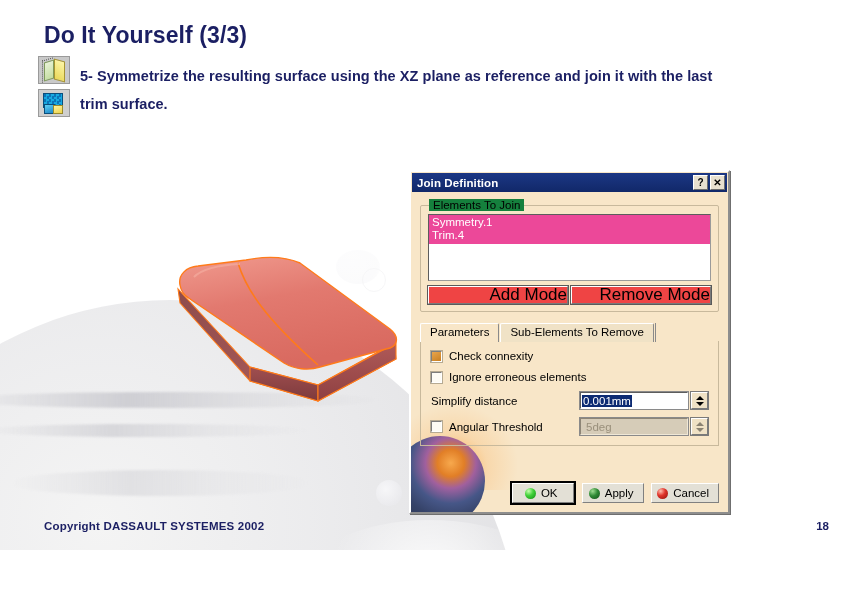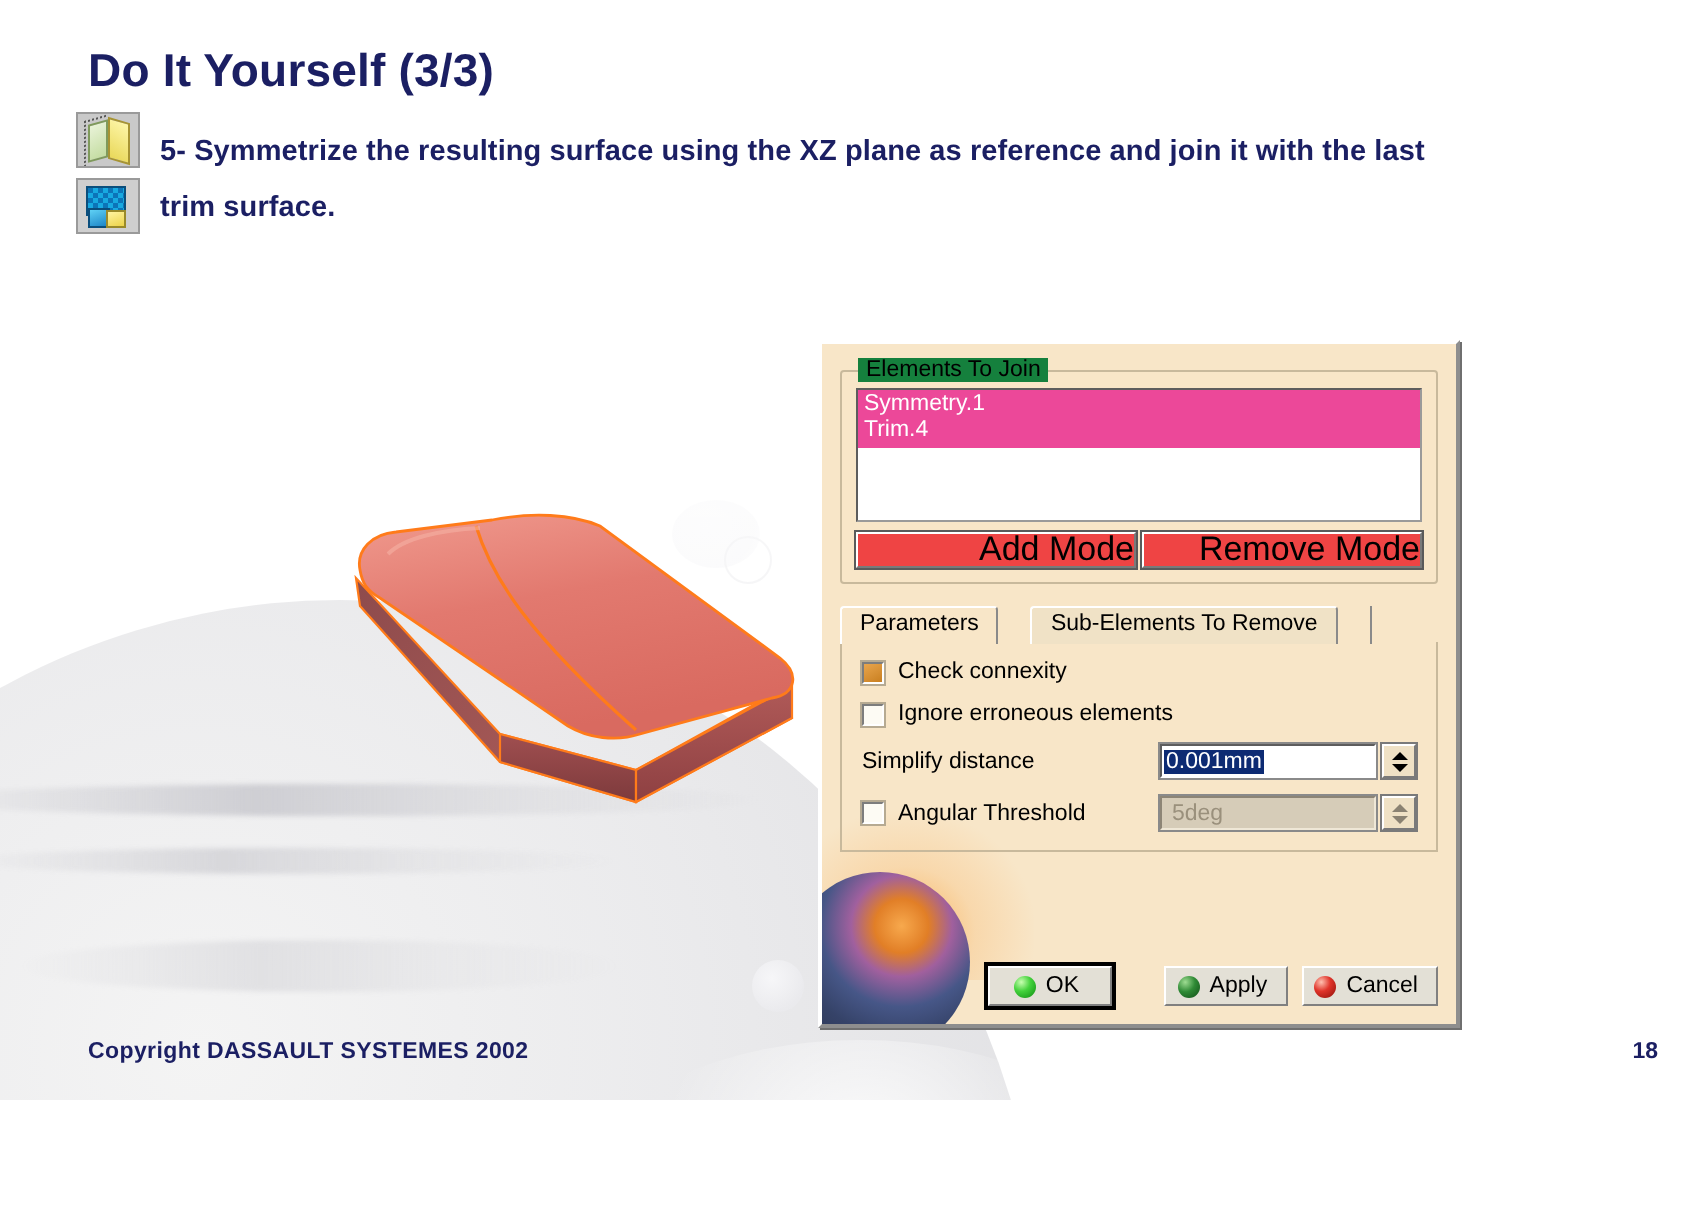--- a/index.html
+++ b/index.html
@@ -177,21 +177,21 @@
   }
   .modebar .btn + .btn { margin-left: 3px; }
 
   .tabs { display:flex; margin-top: 11px; position:relative; z-index:4; }
   .tab {
     height:19px; line-height:17px; padding: 0 9px;
     background:#f0e2c6; font-size:11.5px;
     border:1px solid #ffffff; border-bottom:none;
     border-right-color:#8a8a8a;
     border-radius: 2px 2px 0 0;
-    margin-right: 16px;
+    margin-right: 1px;
   }
   .tab.active { background:#f8e6c8; font-weight:normal; }
   .tab-spacer {
     width:6px; border-left:1px solid #8a8a8a; height:19px;
   }
   .tabpanel {
     border:1px solid #c8b99c; border-top:none;
     padding: 9px 10px 10px 10px; margin-top:-1px;
     position:relative; z-index:2;
   }
@@ -240,21 +240,21 @@
     position:absolute; right:9px; bottom:9px; z-index:5;
     display:flex; gap:7px;
   }
   .abtn {
     height:20px; min-width:62px; padding: 0 9px 0 5px;
     background:#e3e0d6;
     border:1px solid #ffffff; border-right-color:#808080; border-bottom-color:#808080;
     display:flex; align-items:center; justify-content:center; gap:5px;
     font-size:11.5px; cursor:default;
   }
-  .abtn.default { outline:2px solid #000; margin: 0 19px; }
+  .abtn.default { outline:2px solid #000; margin: 0 1px; }
   .led { width:11px; height:11px; border-radius:50%; flex:0 0 auto; }
   .led.green-bright { background: radial-gradient(circle at 33% 28%, #c8ffb0 0%, #44d23c 42%, #0d8a10 100%); }
   .led.green-dark   { background: radial-gradient(circle at 33% 28%, #9edc92 0%, #2f8a35 45%, #114c17 100%); }
   .led.red          { background: radial-gradient(circle at 33% 28%, #ffc0b0 0%, #e0342a 42%, #8c0f08 100%); }
 
   
   .footer {
     position:absolute; left:44px; bottom:18px;
     font-size:11.5px; font-weight:bold; color:#1b1f63; letter-spacing:.2px;
   }
@@ -336,20 +336,25 @@
       <path d="M70,8 C78,34 96,62 150,110" fill="none" stroke="#ff7b1a" stroke-width="1.6"></path>
 
       <path d="M26,22 C34,14 52,10 72,9" fill="none" stroke="#f5b0a4" stroke-width="2" opacity=".6"></path>
     </svg>
   </div>
 
   <div class="dialog">
     <div class="dlg-glow"></div>
     <div class="dlg-globe"></div>
 
+    <div class="titlebar">
+      <div class="t">Join Definition</div>
+      <div class="tb-btn">?</div>
+      <div class="tb-btn">✕</div>
+    </div>
 
     <div class="dlg-body">
 
       <div class="group">
         <div class="legend">Elements To Join</div>
 
         <div class="listbox">
           <div class="list-sel">
             <div>Symmetry.1</div>
             <div>Trim.4</div>

